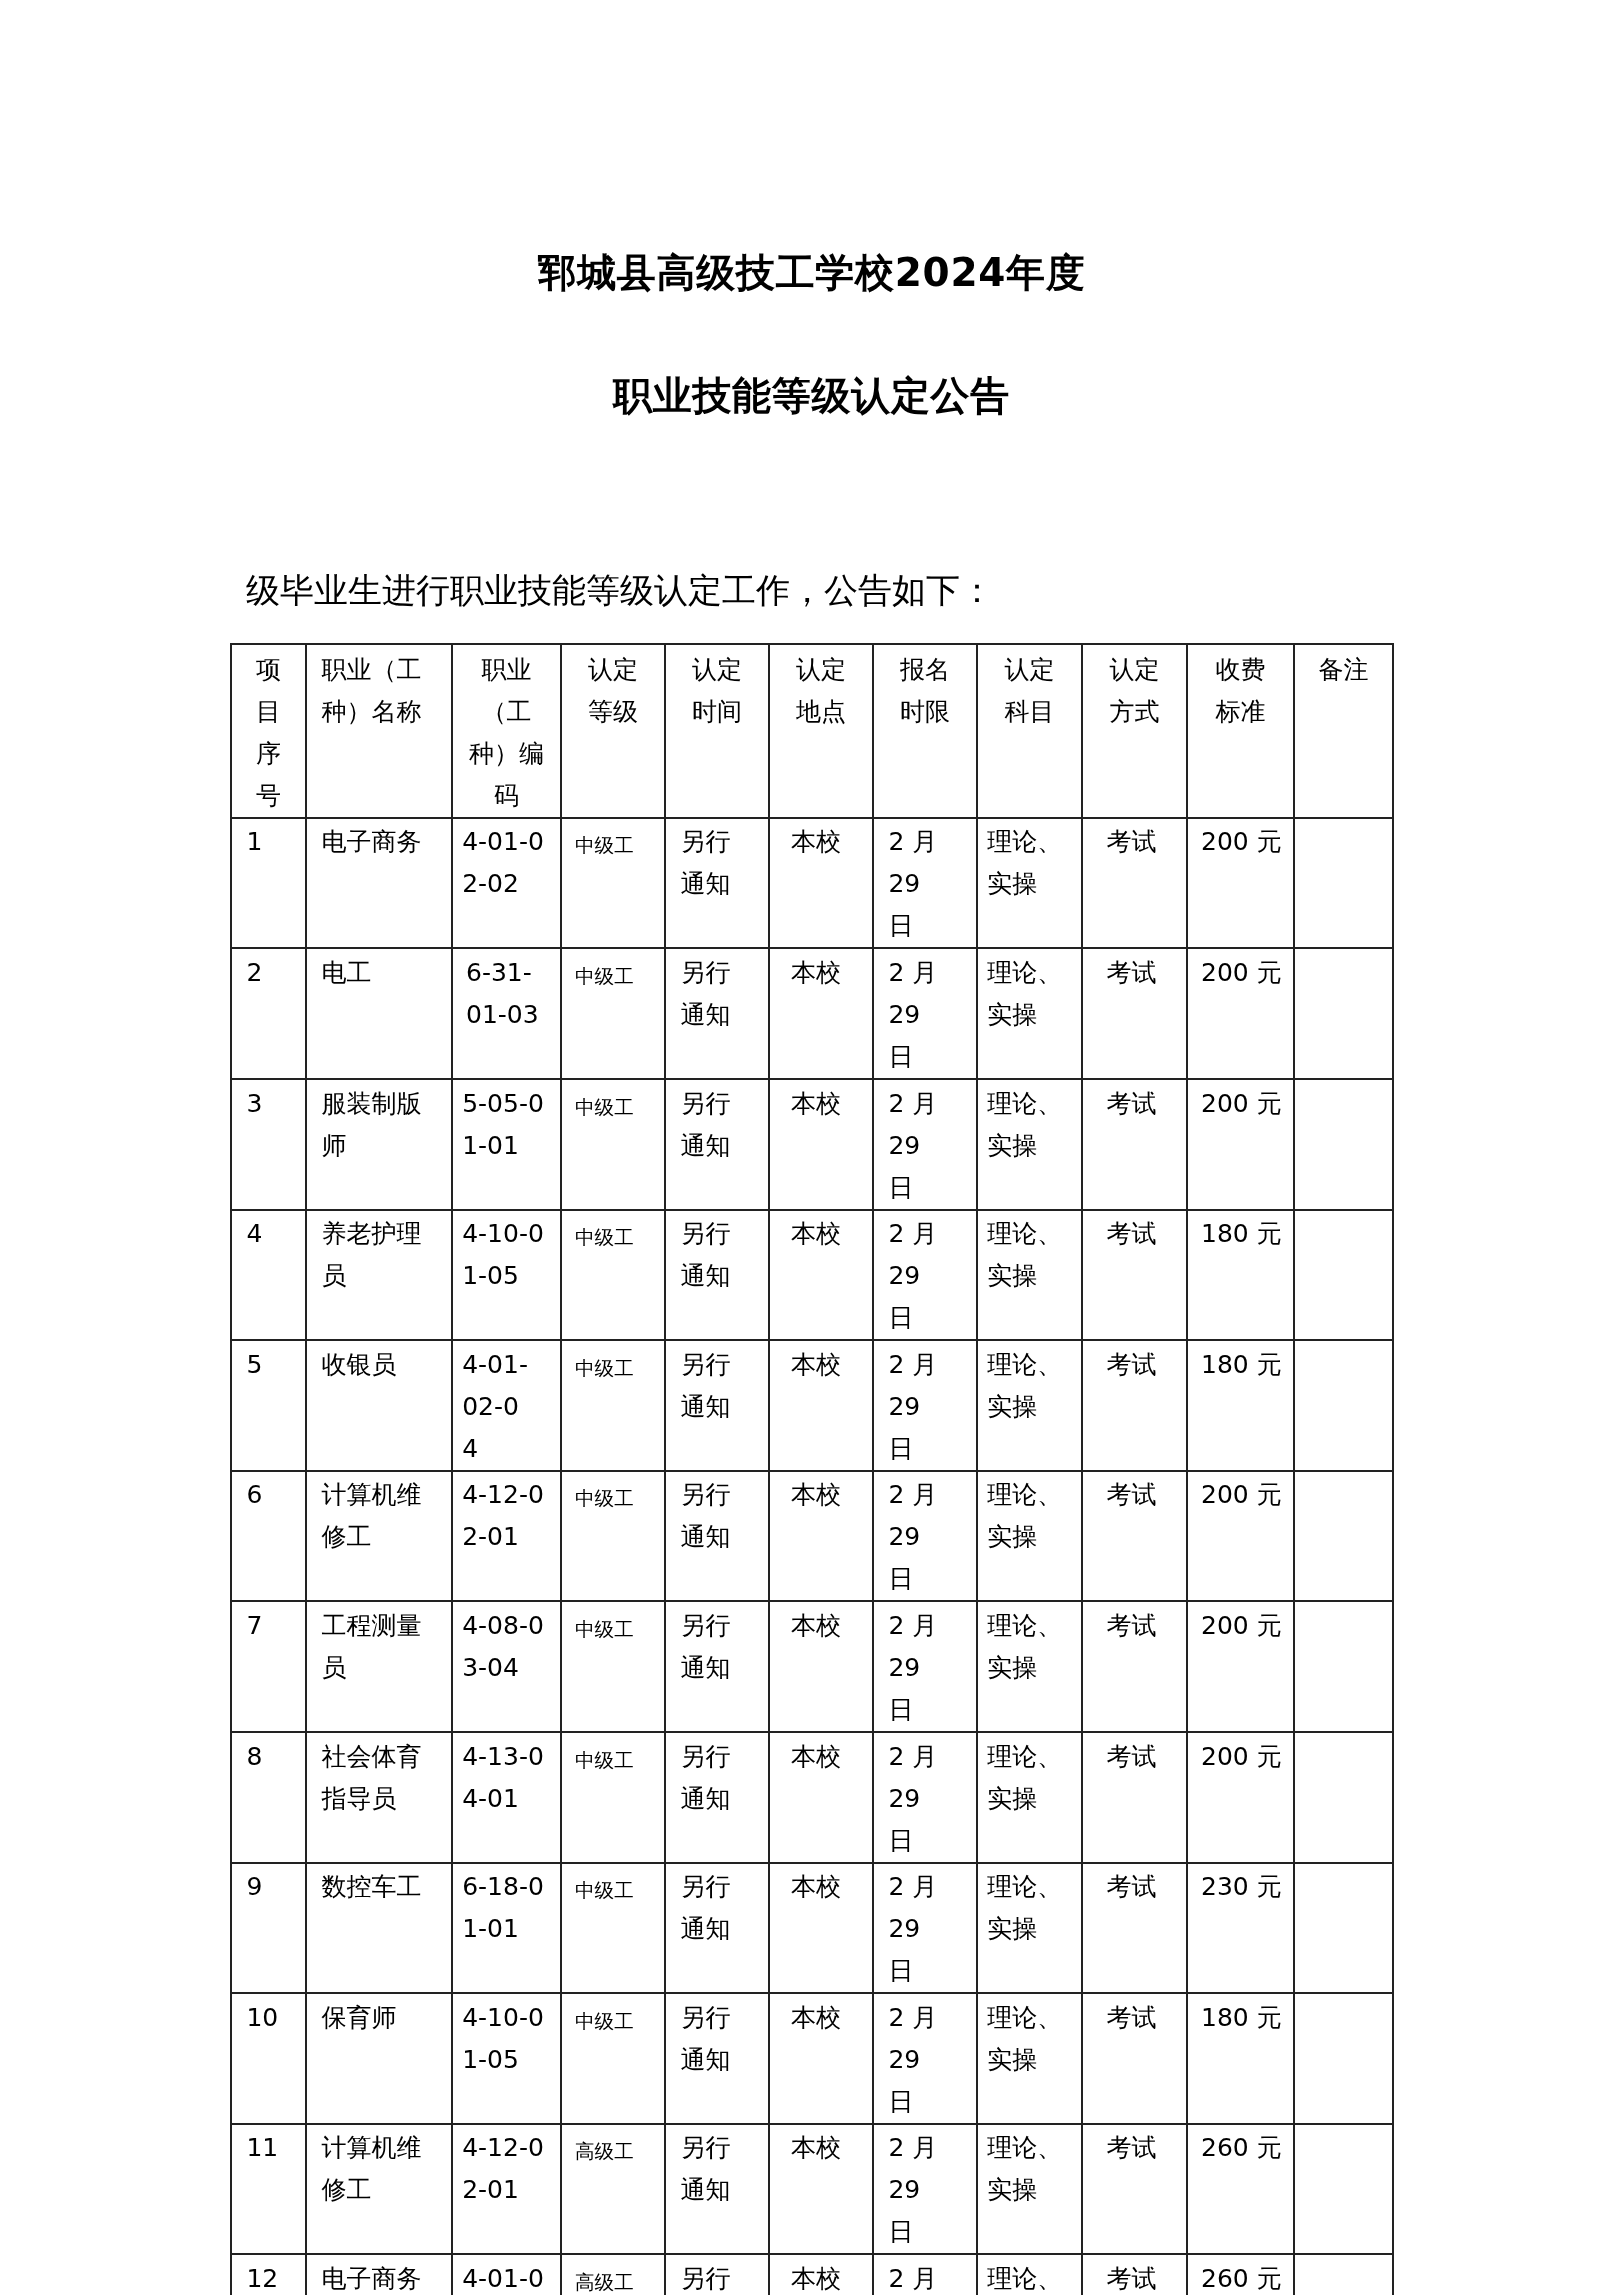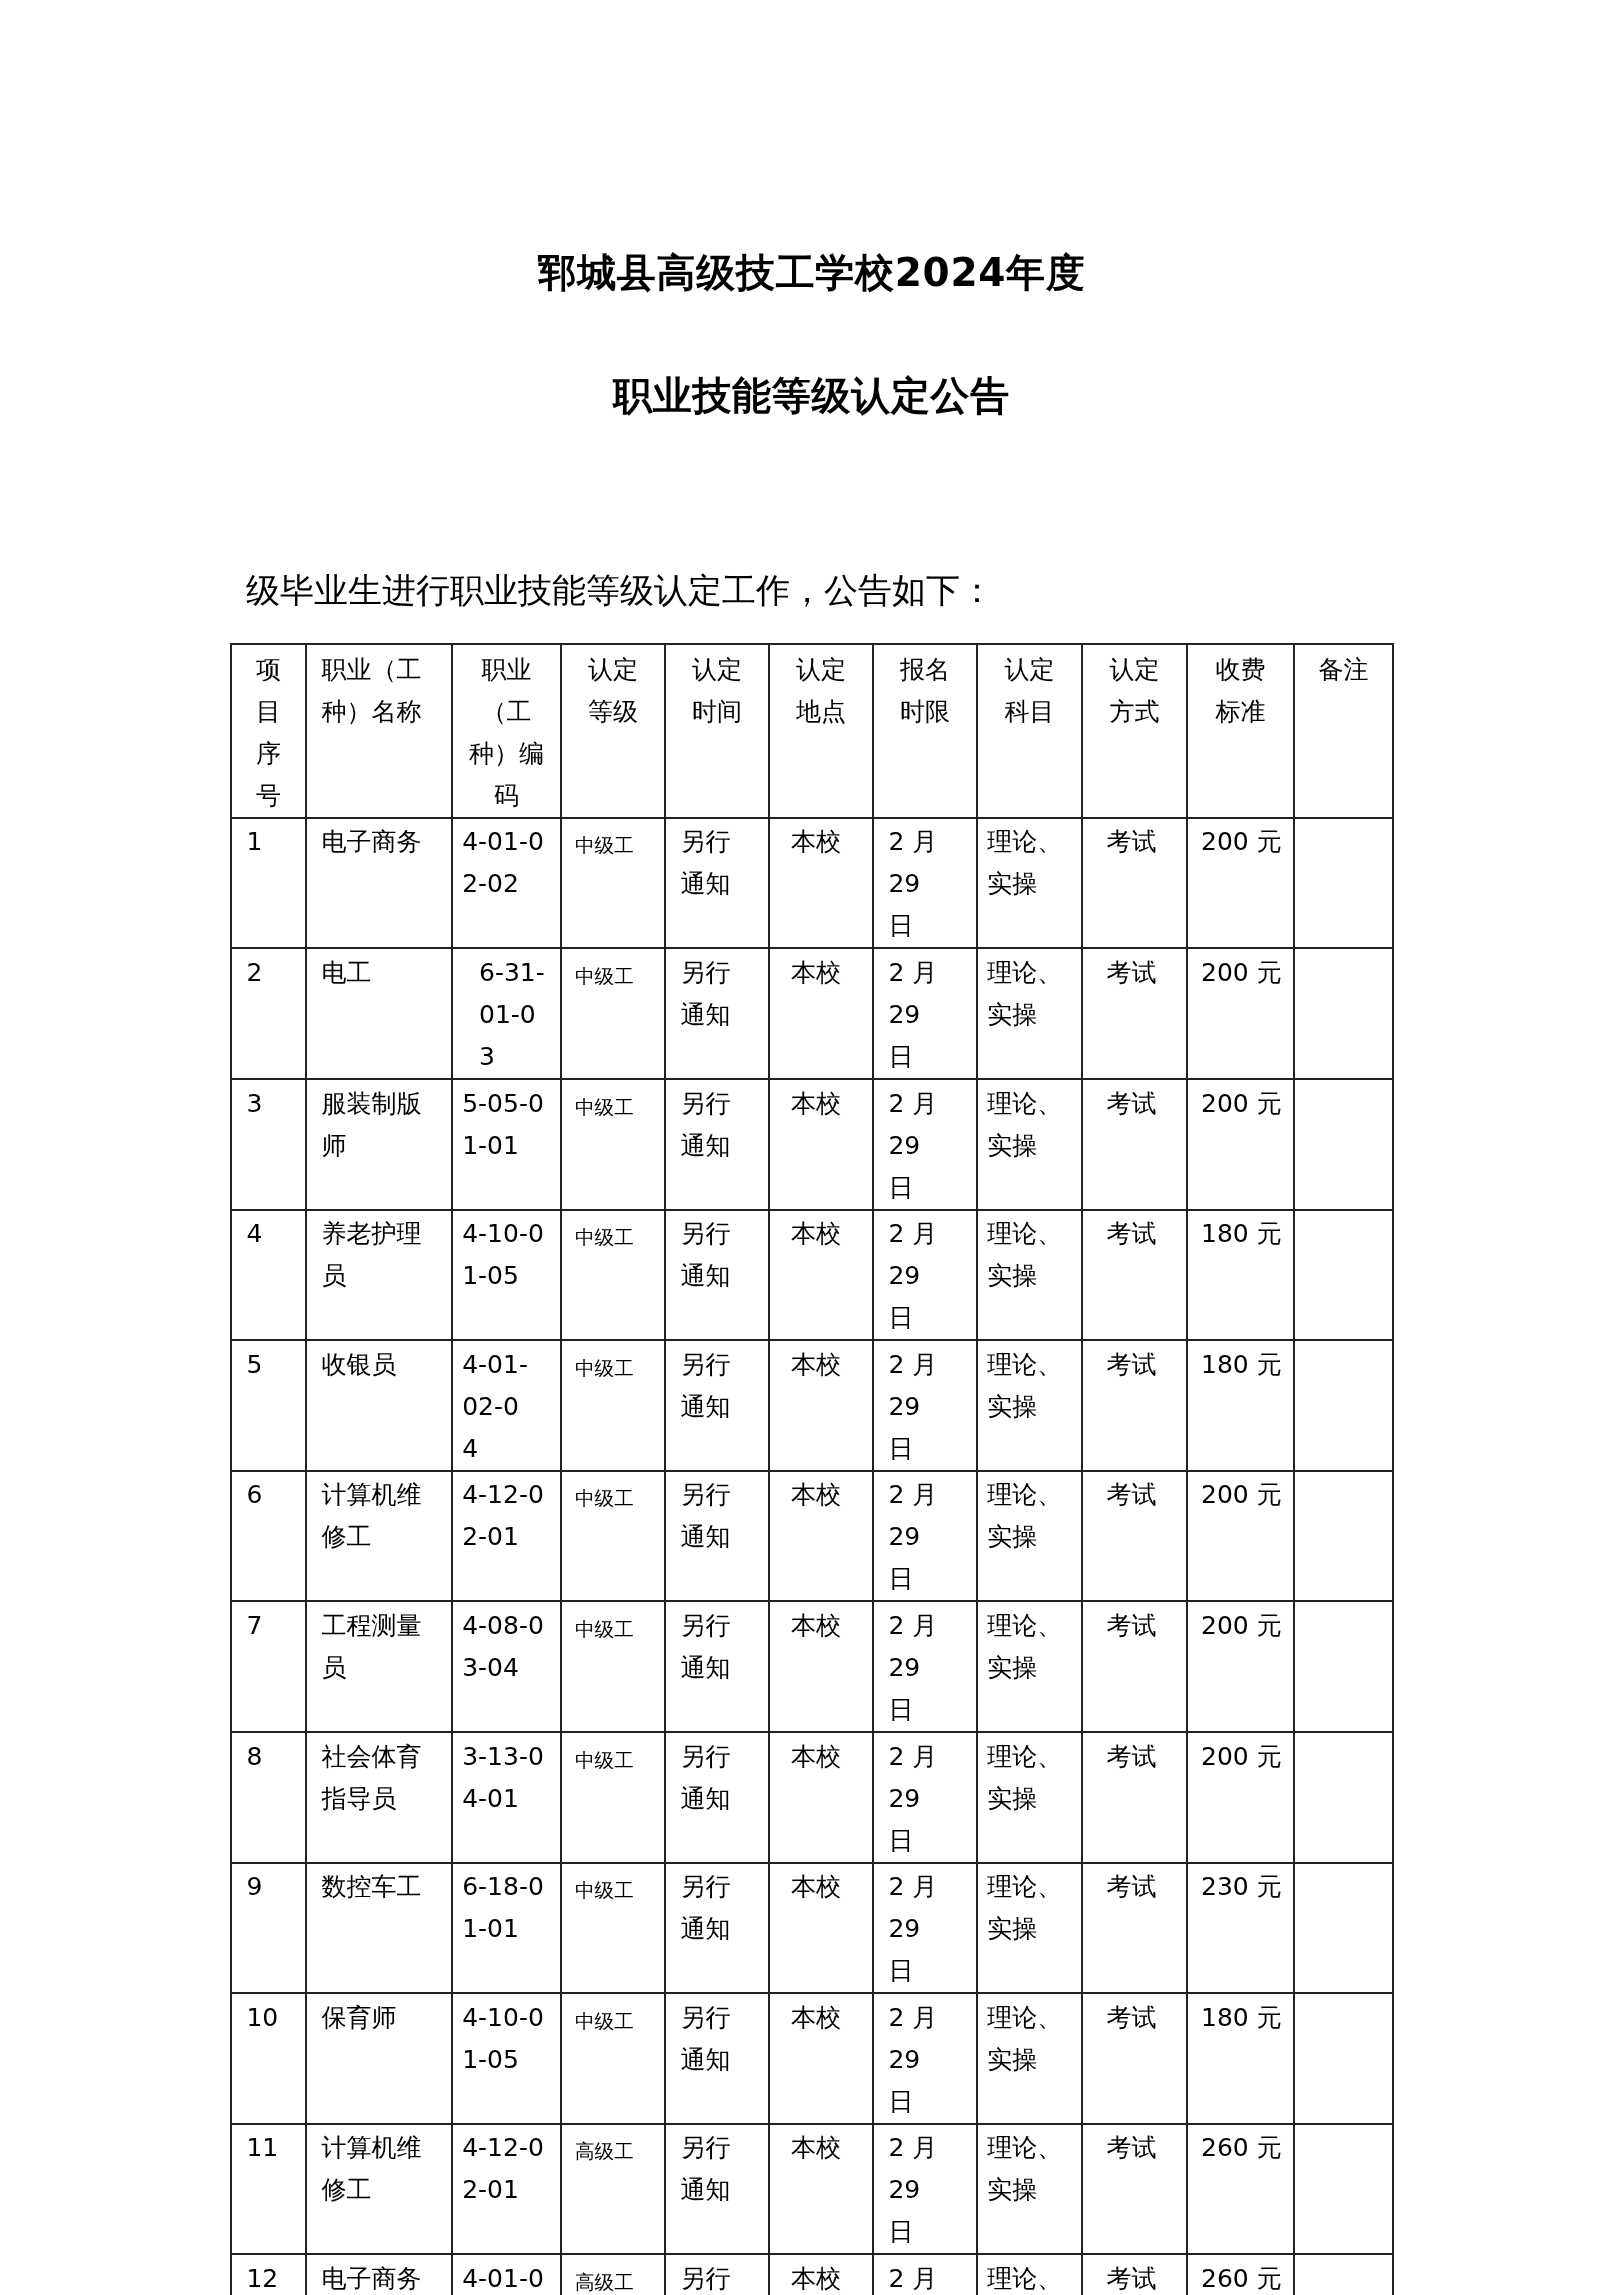--- a/index.html
+++ b/index.html
@@ -82,21 +82,21 @@
     <td style="padding-right:26px">2 月 29 日</td>
     <td style="padding-left:9.2px;padding-right:13px">理论、实操</td>
     <td style="padding-left:23.6px">考试</td>
     <td style="padding-left:13px">200 元</td>
     <td></td>
   </tr>
 
   <tr>
     <td>2</td>
     <td>电工</td>
-    <td style="padding-left:26px;padding-right:13px">6-31-01-03</td>
+    <td style="padding-left:13px;padding-right:13px">6-31-01-03</td>
     <td class="grade" style="padding-left:13px;padding-top:6.5px">中级工</td>
     <td style="padding-right:19.6px">另行通知</td>
     <td style="padding-left:21px">本校</td>
     <td style="padding-right:26px">2 月 29 日</td>
     <td style="padding-left:9.2px;padding-right:13px">理论、实操</td>
     <td style="padding-left:23.6px">考试</td>
     <td style="padding-left:13px">200 元</td>
     <td></td>
   </tr>
 
@@ -166,21 +166,21 @@
     <td style="padding-right:26px">2 月 29 日</td>
     <td style="padding-left:9.2px;padding-right:13px">理论、实操</td>
     <td style="padding-left:23.6px">考试</td>
     <td style="padding-left:13px">200 元</td>
     <td></td>
   </tr>
 
   <tr>
     <td>8</td>
     <td>社会体育指导员</td>
-    <td style="padding-left:9.2px;padding-right:13px">3-13-04-01</td>
+    <td style="padding-left:9.2px;padding-right:13px">4-13-04-01</td>
     <td class="grade" style="padding-left:13px;padding-top:6.5px">中级工</td>
     <td style="padding-right:19.6px">另行通知</td>
     <td style="padding-left:21px">本校</td>
     <td style="padding-right:26px">2 月 29 日</td>
     <td style="padding-left:9.2px;padding-right:13px">理论、实操</td>
     <td style="padding-left:23.6px">考试</td>
     <td style="padding-left:13px">200 元</td>
     <td></td>
   </tr>
 

